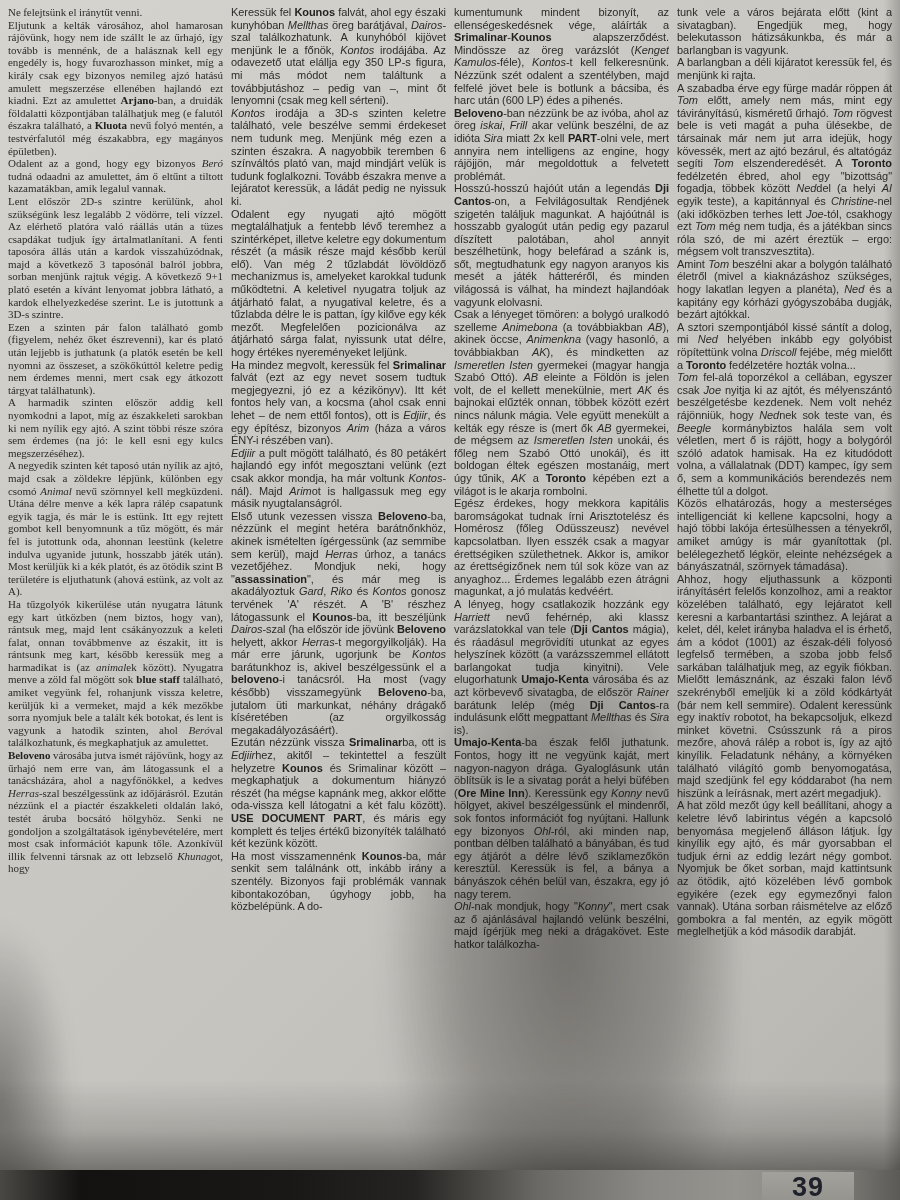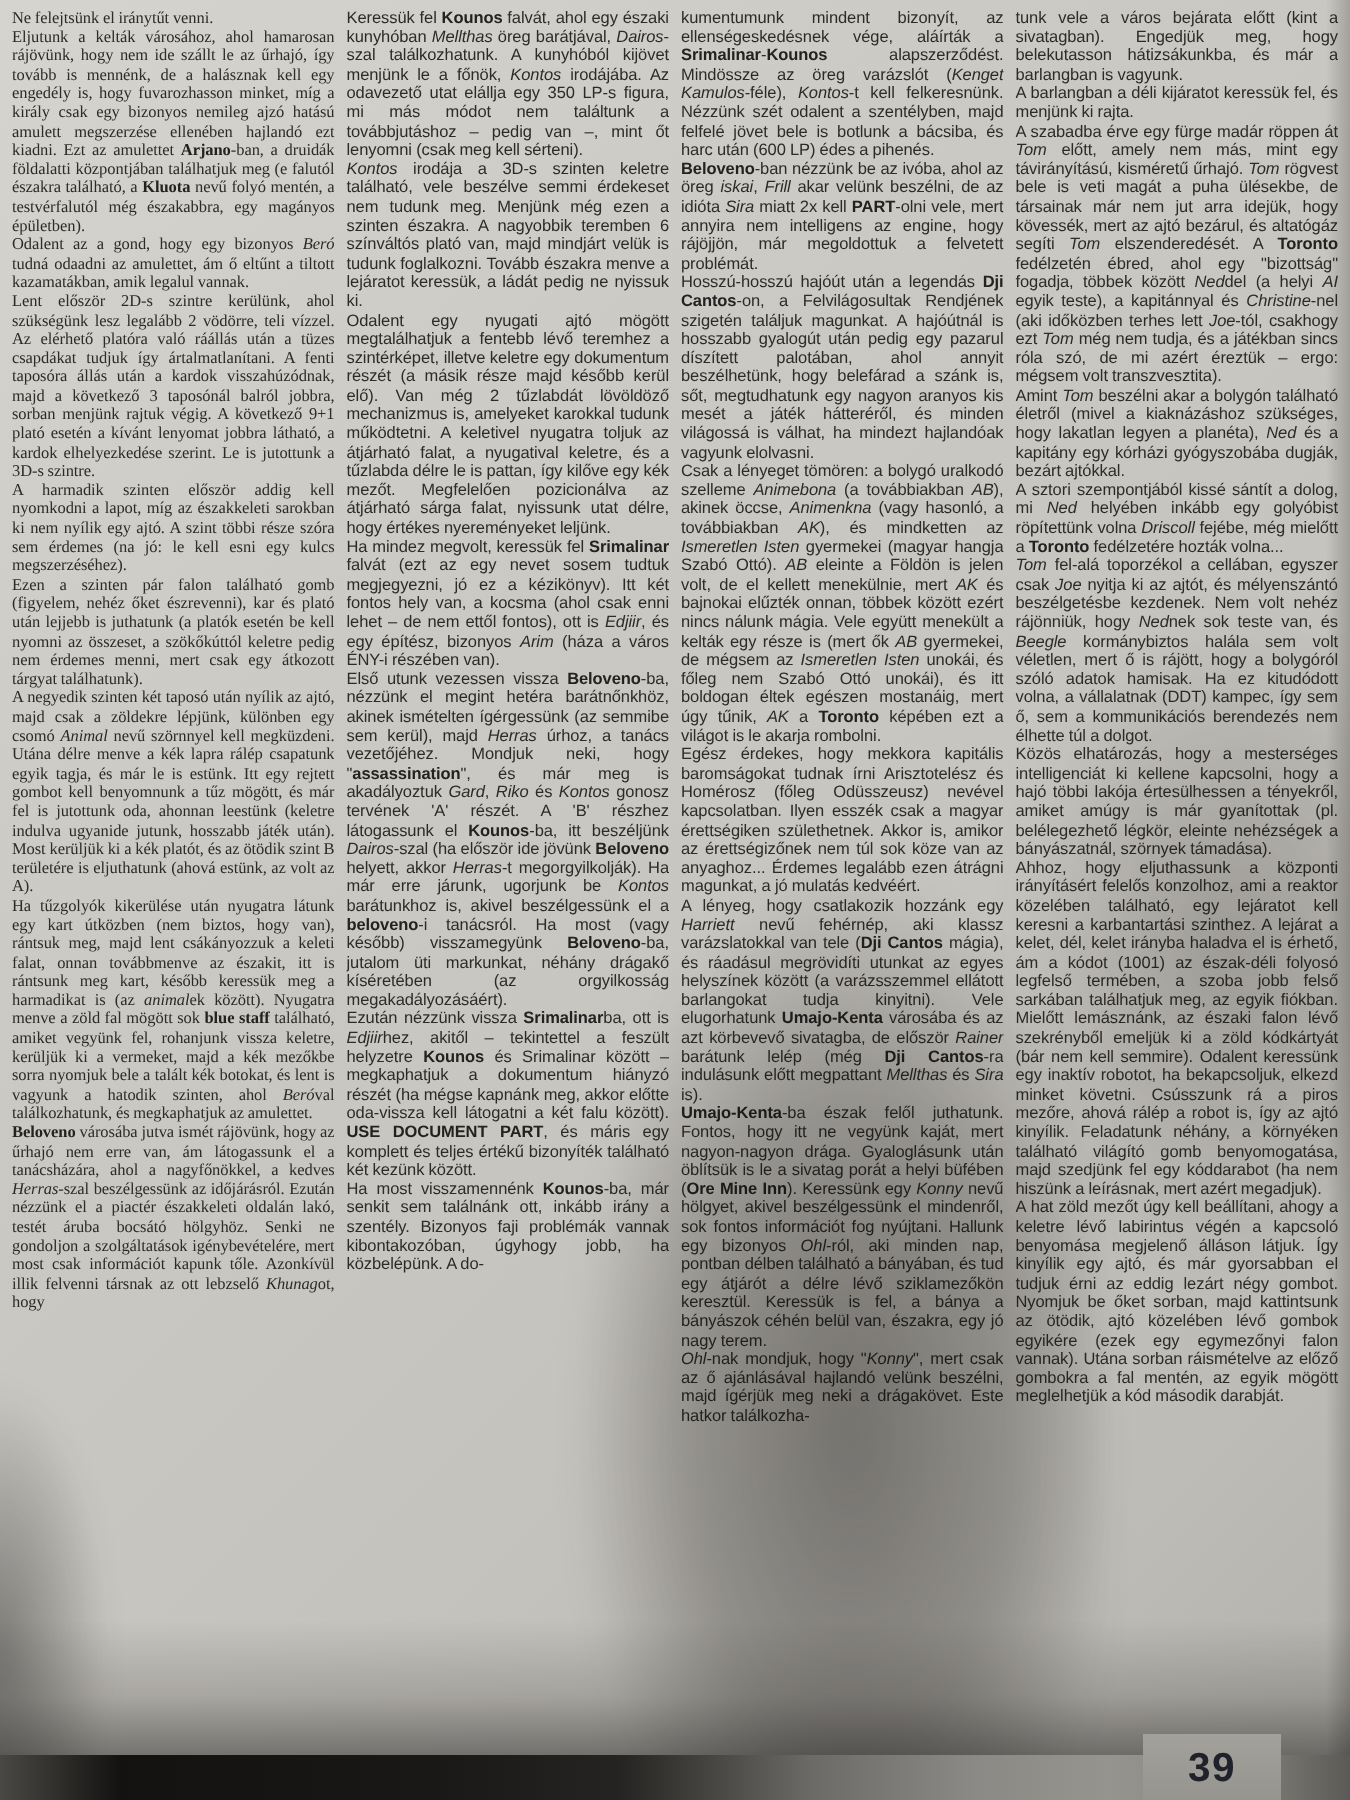--- a/index.html
+++ b/index.html
@@ -31,47 +31,48 @@
     background:linear-gradient(180deg, rgba(42,40,37,0) 0%, rgba(42,40,37,0.18) 55%, rgba(42,40,37,0.50) 100%); }
   .s-leftedge { left:-36px; top:920px; width:110px; height:300px;
     background:radial-gradient(ellipse at 30% 60%, rgba(35,33,31,0.45) 0%, rgba(35,33,31,0) 70%);
     filter:blur(8px); }
   .s-rightedge { left:884px; top:0; width:16px; height:1200px;
     background:linear-gradient(90deg, rgba(60,58,55,0) 0%, rgba(60,58,55,0.25) 100%); }
 
   
   .footer-bar { position:absolute; left:0; bottom:0; width:900px; height:30px;
     background:linear-gradient(90deg,#4a4845 0%,#131210 9%,#191816 32%,#252422 46%,#6c6a66 60%,#8b8985 72%,#96948e 82%,#898781 91%,#5c5a56 100%); }
-  .pagenum-box { position:absolute; right:46px; bottom:0; width:92px; height:44px;
+  .pagenum-box { position:absolute; right:46px; bottom:0; width:92px; height:28px;
     background:linear-gradient(180deg,#a3a19b 0%,#96948e 100%);
-    display:flex; align-items:center; justify-content:center; }
+    display:flex; align-items:flex-start; justify-content:center; }
   .pagenum { font-size:27px; font-weight:bold; color:#20222b; letter-spacing:1px;
     font-family:"Liberation Sans","DejaVu Sans",sans-serif; }
 </style>
 </head>
 <body>
 
 <div class="page">
 
   <div class="col c1" lang="hu">
       <p>Ne felejtsünk el iránytűt venni.</p>
       <p>Eljutunk a kelták városához, ahol hamarosan rájövünk, hogy nem ide szállt le az űrhajó, így tovább is mennénk, de a halásznak kell egy engedély is, hogy fuvarozhasson minket, míg a király csak egy bizonyos nemileg ajzó hatású amulett megszerzése ellenében hajlandó ezt kiadni. Ezt az amulettet <b>Arjano</b>-ban, a druidák földalatti központjában találhatjuk meg (e falutól északra található, a <b>Kluota</b> nevű folyó mentén, a testvérfalutól még északabbra, egy magányos épületben).</p>
       <p>Odalent az a gond, hogy egy bizonyos <i>Beró</i> tudná odaadni az amulettet, ám ő eltűnt a tiltott kazamatákban, amik legalul vannak.</p>
       <p>Lent először 2D-s szintre kerülünk, ahol szükségünk lesz legalább 2 vödörre, teli vízzel. Az elérhető platóra való ráállás után a tüzes csapdákat tudjuk így ártalmatlanítani. A fenti taposóra állás után a kardok visszahúzódnak, majd a következő 3 taposónál balról jobbra, sorban menjünk rajtuk végig. A következő 9+1 plató esetén a kívánt lenyomat jobbra látható, a kardok elhelyezkedése szerint. Le is jutottunk a 3D-s szintre.</p>
+      <p>Ezen a szinten pár falon található gomb (figyelem, nehéz őket észrevenni), kar és plató után lejjebb is juthatunk (a platók esetén be kell nyomni az összeset, a szökőkúttól keletre pedig nem érdemes menni, mert csak egy átkozott tárgyat találhatunk).</p>
       <p>A harmadik szinten először addig kell nyomkodni a lapot, míg az északkeleti sarokban ki nem nyílik egy ajtó. A szint többi része szóra sem érdemes (na jó: le kell esni egy kulcs megszerzéséhez).</p>
-      <p>Ezen a szinten pár falon található gomb (figyelem, nehéz őket észrevenni), kar és plató után lejjebb is juthatunk (a platók esetén be kell nyomni az összeset, a szökőkúttól keletre pedig nem érdemes menni, mert csak egy átkozott tárgyat találhatunk).</p>
       <p>A negyedik szinten két taposó után nyílik az ajtó, majd csak a zöldekre lépjünk, különben egy csomó <i>Animal</i> nevű szörnnyel kell megküzdeni. Utána délre menve a kék lapra rálép csapatunk egyik tagja, és már le is estünk. Itt egy rejtett gombot kell benyomnunk a tűz mögött, és már fel is jutottunk oda, ahonnan leestünk (keletre indulva ugyanide jutunk, hosszabb játék után). Most kerüljük ki a kék platót, és az ötödik szint B területére is eljuthatunk (ahová estünk, az volt az A).</p>
       <p>Ha tűzgolyók kikerülése után nyugatra látunk egy kart útközben (nem biztos, hogy van), rántsuk meg, majd lent csákányozzuk a keleti falat, onnan továbbmenve az északit, itt is rántsunk meg kart, később keressük meg a harmadikat is (az <i>animal</i>ek között). Nyugatra menve a zöld fal mögött sok <b>blue staff</b> található, amiket vegyünk fel, rohanjunk vissza keletre, kerüljük ki a vermeket, majd a kék mezőkbe sorra nyomjuk bele a talált kék botokat, és lent is vagyunk a hatodik szinten, ahol <i>Beró</i>val találkozhatunk, és megkaphatjuk az amulettet.</p>
       <p><b>Beloveno</b> városába jutva ismét rájövünk, hogy az űrhajó nem erre van, ám látogassunk el a tanácsházára, ahol a nagyfőnökkel, a kedves <i>Herras</i>-szal beszélgessünk az időjárásról. Ezután nézzünk el a piactér északkeleti oldalán lakó, testét áruba bocsátó hölgyhöz. Senki ne gondoljon a szolgáltatások igénybevételére, mert most csak információt kapunk tőle. Azonkívül illik felvenni társnak az ott lebzselő <i>Khunag</i>ot, hogy</p>
     </div>
   <div class="col c2" lang="hu">
       <p>Keressük fel <b>Kounos</b> falvát, ahol egy északi kunyhóban <i>Mellthas</i> öreg barátjával, <i>Dairos</i>-szal találkozhatunk. A kunyhóból kijövet menjünk le a főnök, <i>Kontos</i> irodájába. Az odavezető utat elállja egy 350 LP-s figura, mi más módot nem találtunk a továbbjutáshoz – pedig van –, mint őt lenyomni (csak meg kell sérteni).</p>
       <p><i>Kontos</i> irodája a 3D-s szinten keletre található, vele beszélve semmi érdekeset nem tudunk meg. Menjünk még ezen a szinten északra. A nagyobbik teremben 6 színváltós plató van, majd mindjárt velük is tudunk foglalkozni. Tovább északra menve a lejáratot keressük, a ládát pedig ne nyissuk ki.</p>
       <p>Odalent egy nyugati ajtó mögött megtalálhatjuk a fentebb lévő teremhez a szintérképet, illetve keletre egy dokumentum részét (a másik része majd később kerül elő). Van még 2 tűzlabdát lövöldöző mechanizmus is, amelyeket karokkal tudunk működtetni. A keletivel nyugatra toljuk az átjárható falat, a nyugatival keletre, és a tűzlabda délre le is pattan, így kilőve egy kék mezőt. Megfelelően pozicionálva az átjárható sárga falat, nyissunk utat délre, hogy értékes nyereményeket leljünk.</p>
       <p>Ha mindez megvolt, keressük fel <b>Srimalinar</b> falvát (ezt az egy nevet sosem tudtuk megjegyezni, jó ez a kézikönyv). Itt két fontos hely van, a kocsma (ahol csak enni lehet – de nem ettől fontos), ott is <i>Edjiir</i>, és egy építész, bizonyos <i>Arim</i> (háza a város ÉNY-i részében van).</p>
+      <p><i>Edjiir</i> a pult mögött található, és 80 petákért hajlandó egy infót megosztani velünk (ezt csak akkor mondja, ha már voltunk <i>Kontos</i>-nál). Majd <i>Arim</i>ot is hallgassuk meg egy másik nyugtalanságról.</p>
       <p>Első utunk vezessen vissza <b>Beloveno</b>-ba, nézzünk el megint hetéra barátnőnkhöz, akinek ismételten ígérgessünk (az semmibe sem kerül), majd <i>Herras</i> úrhoz, a tanács vezetőjéhez. Mondjuk neki, hogy "<b>assassination</b>", és már meg is akadályoztuk <i>Gard</i>, <i>Riko</i> és <i>Kontos</i> gonosz tervének 'A' részét. A 'B' részhez látogassunk el <b>Kounos</b>-ba, itt beszéljünk <i>Dairos</i>-szal (ha először ide jövünk <b>Beloveno</b> helyett, akkor <i>Herras</i>-t megorgyilkolják). Ha már erre járunk, ugorjunk be <i>Kontos</i> barátunkhoz is, akivel beszélgessünk el a <b>beloveno</b>-i tanácsról. Ha most (vagy később) visszamegyünk <b>Beloveno</b>-ba, jutalom üti markunkat, néhány drágakő kíséretében (az orgyilkosság megakadályozásáért).</p>
       <p>Ezután nézzünk vissza <b>Srimalinar</b>ba, ott is <i>Edjiir</i>hez, akitől – tekintettel a feszült helyzetre <b>Kounos</b> és Srimalinar között – megkaphatjuk a dokumentum hiányzó részét (ha mégse kapnánk meg, akkor előtte oda-vissza kell látogatni a két falu között). <b>USE DOCUMENT PART</b>, és máris egy komplett és teljes értékű bizonyíték található két kezünk között.</p>
       <p>Ha most visszamennénk <b>Kounos</b>-ba, már senkit sem találnánk ott, inkább irány a szentély. Bizonyos faji problémák vannak kibontakozóban, úgyhogy jobb, ha közbelépünk. A do-</p>
     </div>
   <div class="col c3" lang="hu">
       <p>kumentumunk mindent bizonyít, az ellenségeskedésnek vége, aláírták a <b>Srimalinar</b>-<b>Kounos</b> alapszerződést. Mindössze az öreg varázslót (<i>Kenget Kamulos</i>-féle), <i>Kontos</i>-t kell felkeresnünk. Nézzünk szét odalent a szentélyben, majd felfelé jövet bele is botlunk a bácsiba, és harc után (600 LP) édes a pihenés.</p>
       <p><b>Beloveno</b>-ban nézzünk be az ivóba, ahol az öreg <i>iskai</i>, <i>Frill</i> akar velünk beszélni, de az idióta <i>Sira</i> miatt 2x kell <b>PART</b>-olni vele, mert annyira nem intelligens az engine, hogy rájöjjön, már megoldottuk a felvetett problémát.</p>
       <p>Hosszú-hosszú hajóút után a legendás <b>Dji Cantos</b>-on, a Felvilágosultak Rendjének szigetén találjuk magunkat. A hajóútnál is hosszabb gyalogút után pedig egy pazarul díszített palotában, ahol annyit beszélhetünk, hogy belefárad a szánk is, sőt, megtudhatunk egy nagyon aranyos kis mesét a játék hátteréről, és minden világossá is válhat, ha mindezt hajlandóak vagyunk elolvasni.</p>
       <p>Csak a lényeget tömören: a bolygó uralkodó szelleme <i>Animebona</i> (a továbbiakban <i>AB</i>), akinek öccse, <i>Animenkna</i> (vagy hasonló, a továbbiakban <i>AK</i>), és mindketten az <i>Ismeretlen Isten</i> gyermekei (magyar hangja Szabó Ottó). <i>AB</i> eleinte a Földön is jelen volt, de el kellett menekülnie, mert <i>AK</i> és bajnokai elűzték onnan, többek között ezért nincs nálunk mágia. Vele együtt menekült a kelták egy része is (mert ők <i>AB</i> gyermekei, de mégsem az <i>Ismeretlen Isten</i> unokái, és főleg nem Szabó Ottó unokái), és itt boldogan éltek egészen mostanáig, mert úgy tűnik, <i>AK</i> a <b>Toronto</b> képében ezt a világot is le akarja rombolni.</p>
       <p>Egész érdekes, hogy mekkora kapitális baromságokat tudnak írni Arisztotelész és Homérosz (főleg Odüsszeusz) nevével kapcsolatban. Ilyen esszék csak a magyar érettségiken születhetnek. Akkor is, amikor az érettségizőnek nem túl sok köze van az anyaghoz... Érdemes legalább ezen átrágni magunkat, a jó mulatás kedvéért.</p>

